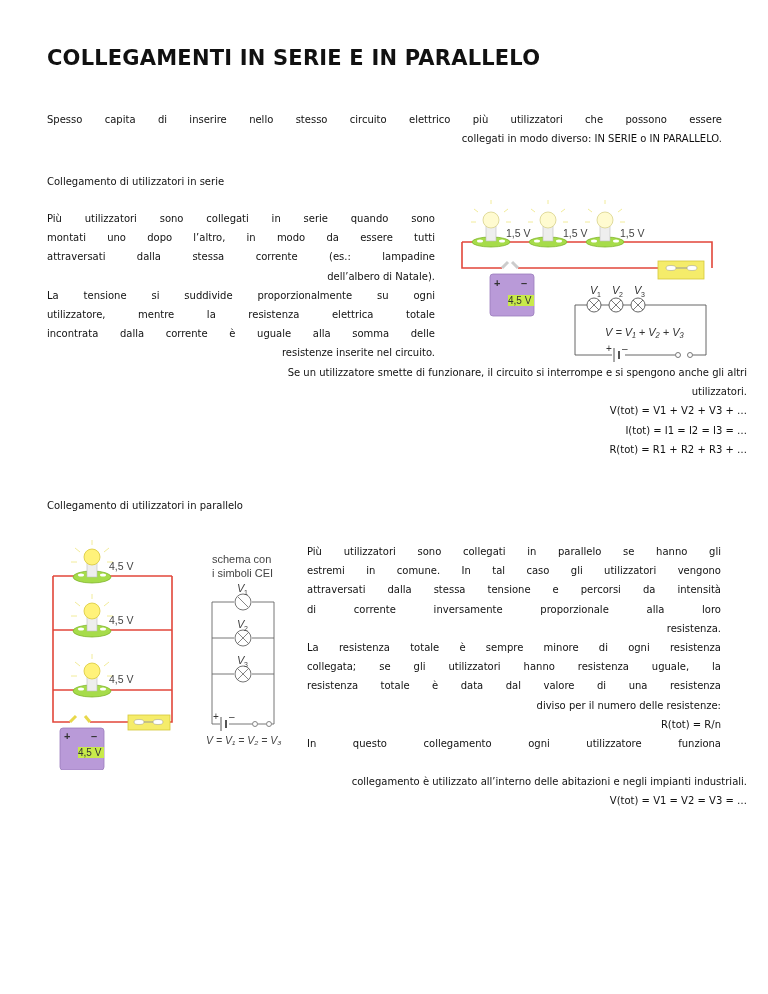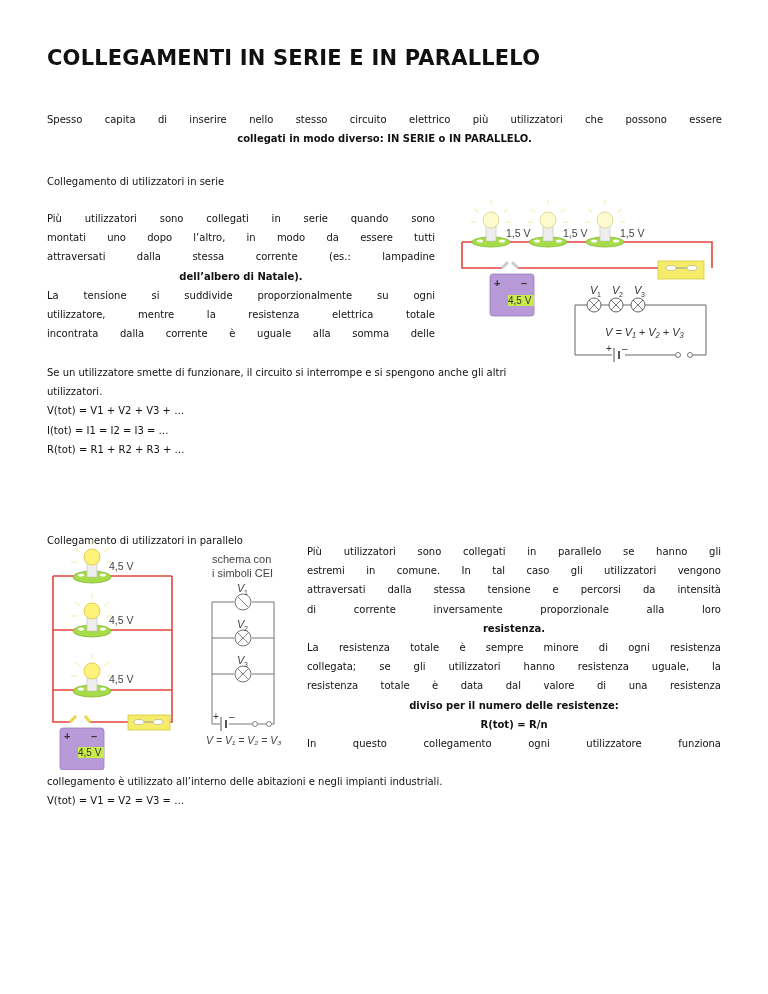--- a/index.html
+++ b/index.html
@@ -1,23 +1,23 @@
 <!DOCTYPE html>
 <html><head>
   <meta charset="utf-8">
   <style>
     html, body { margin: 0; padding: 0; background: #ffffff; }
     body { width: 768px; height: 994px; position: relative; overflow: hidden; color: #111; }
     .doc { position: absolute; left: 0; top: 0; width: 609px; height: 994px; font-family: "DejaVu Sans", sans-serif; }
     .title { position: absolute; left: 47px; top: 46px; font-size: 21px; font-weight: bold; letter-spacing: 0.2px; margin: 0; }
     .p { position: absolute; font-size: 10px; line-height: 19.2px; margin: 0; }
     .heading-u { }
-    .line { display: block; white-space: nowrap; }
+    .line { display: block; white-space: nowrap; text-align: right; }
     .jline { display: block; text-align: justify; text-align-last: justify; }
-    .lastline { display: block; text-align: center; font-weight: bold; }
+    .lastline { display: block; text-align: right; }
     svg text { font-family: "Liberation Sans", sans-serif; }
   </style>
 </head>
 <body>
 
 <div class="doc">
 
   <h1 class="title">COLLEGAMENTI IN SERIE E IN PARALLELO</h1>
 
   <div class="p" style="left:47px; top:110px; width:675px;">
@@ -28,20 +28,21 @@
   <div class="p heading-u" style="left:47px; top:172px;">Collegamento di utilizzatori in serie</div>
 
   <div class="p" style="left:47px; top:209px; width:388px;">
     <span class="jline">Più utilizzatori sono collegati in serie quando sono</span>
     <span class="jline">montati uno dopo l’altro, in modo da essere tutti</span>
     <span class="jline">attraversati dalla stessa corrente (es.: lampadine</span>
     <span class="lastline">dell’albero di Natale).</span>
     <span class="jline">La tensione si suddivide proporzionalmente su ogni</span>
     <span class="jline">utilizzatore, mentre la resistenza elettrica totale</span>
     <span class="jline">incontrata dalla corrente è uguale alla somma delle</span>
+    <span class="lastline">resistenze inserite nel circuito.</span>
   </div>
 
   <div class="p" style="left:47px; top:363px; width:700px;">
     <span class="line">Se un utilizzatore smette di funzionare, il circuito si interrompe e si spengono anche gli altri</span>
     <span class="line">utilizzatori.</span>
     <span class="line">V(tot) = V1 + V2 + V3 + …</span>
     <span class="line">I(tot) = I1 = I2 = I3 = …</span>
     <span class="line">R(tot) = R1 + R2 + R3 + …</span>
   </div>
 
@@ -146,21 +147,21 @@
       <text x="155" y="136" font-size="11" font-style="italic" fill="#333">V = V₁ + V₂ + V₃</text>
       <line x1="164" y1="148" x2="164" y2="162" stroke="#555" stroke-width="1"></line>
       <line x1="169" y1="151" x2="169" y2="159" stroke="#555" stroke-width="2"></line>
       <text x="156" y="152" font-size="10" fill="#333">+</text>
       <text x="172" y="152" font-size="10" fill="#333">–</text>
       <circle cx="228" cy="155" r="2.5" fill="#fff" stroke="#555" stroke-width="0.8"></circle>
       <circle cx="240" cy="155" r="2.5" fill="#fff" stroke="#555" stroke-width="0.8"></circle>
     </g>
   </svg>
 
-  <div class="p heading-u" style="left:47px; top:531px;">Collegamento di utilizzatori in parallelo</div>
+  <div class="p heading-u" style="left:47px; top:496px;">Collegamento di utilizzatori in parallelo</div>
 
   <div class="p" style="left:307px; top:542px; width:414px;">
     <span class="jline">Più utilizzatori sono collegati in parallelo se hanno gli</span>
     <span class="jline">estremi in comune. In tal caso gli utilizzatori vengono</span>
     <span class="jline">attraversati dalla stessa tensione e percorsi da intensità</span>
     <span class="jline">di corrente inversamente proporzionale alla loro</span>
     <span class="lastline">resistenza.</span>
     <span class="jline">La resistenza totale è sempre minore di ogni resistenza</span>
     <span class="jline">collegata; se gli utilizzatori hanno resistenza uguale, la</span>
     <span class="jline">resistenza totale è data dal valore di una resistenza</span>

